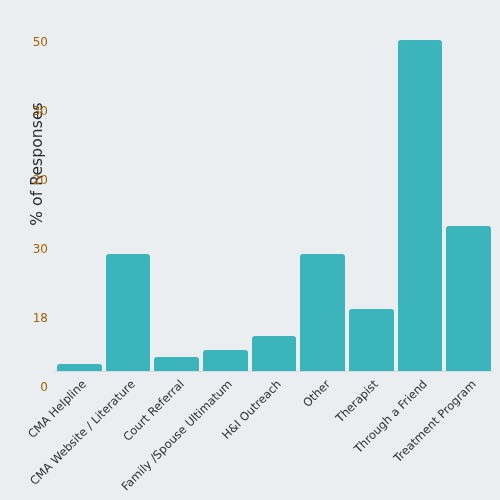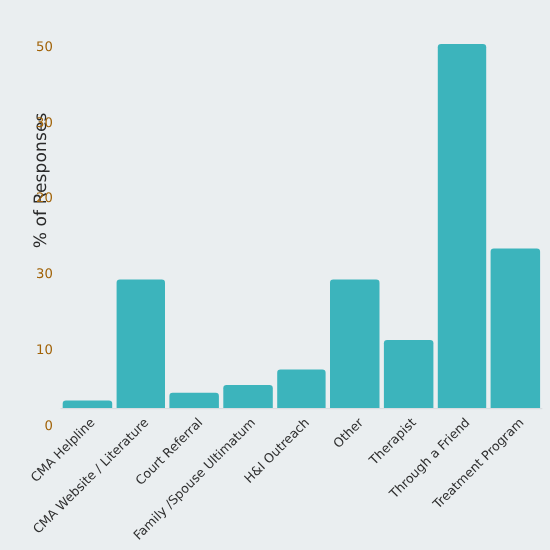--- a/index.html
+++ b/index.html
@@ -104,21 +104,21 @@
 </style>
 </head>
 <body>
 
 <div id="figure">
 
   <div id="ylabel">% of Responses</div>
 
   <div id="yticks">
       <div class="ytick" style="top: 371px;">0</div>
-      <div class="ytick" style="top: 301.962px;">10</div>
+      <div class="ytick" style="top: 301.962px;">18</div>
       <div class="ytick" style="top: 232.923px;">30</div>
       <div class="ytick" style="top: 163.885px;">20</div>
       <div class="ytick" style="top: 94.8462px;">30</div>
       <div class="ytick" style="top: 25.8077px;">50</div>
     </div>
 
   <div id="plot">
       <div class="bar-slot" style="left: 2px; width: 44.6667px;">
         <div class="bar" title="CMA Helpline: 1" style="height: 6.90385px; background: rgb(60, 180, 188);"></div>
       </div>

